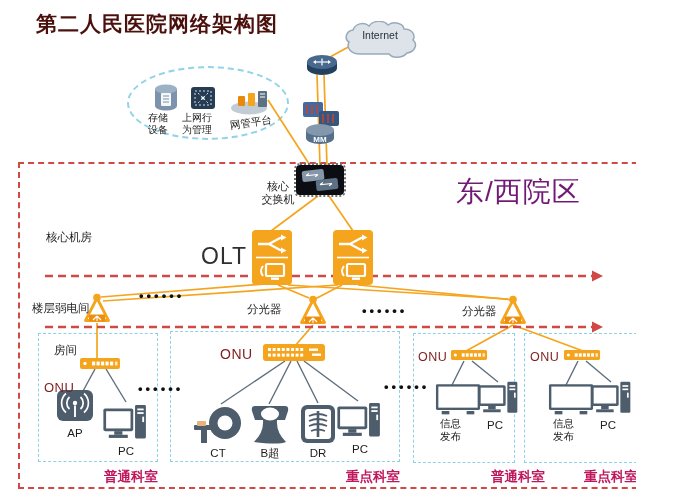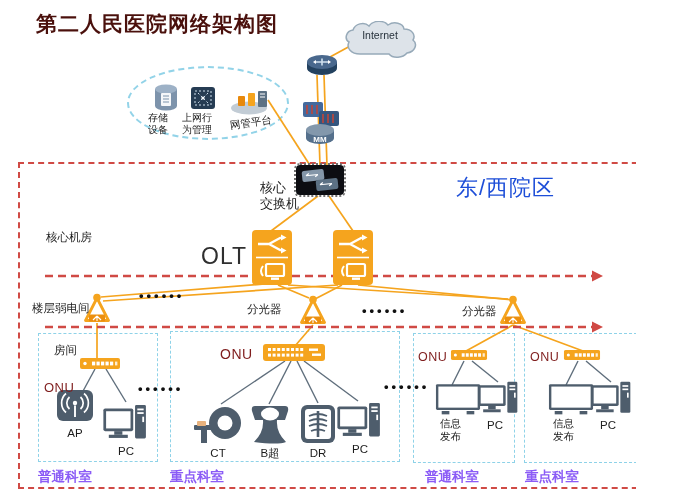--- a/index.html
+++ b/index.html
@@ -8,26 +8,26 @@
   .canvas{position:relative;width:636px;height:500px;background:#fff;overflow:hidden}
   .lbl{position:absolute;white-space:nowrap;color:#222;z-index:4}
   .zone-red{position:absolute;border:2px dashed #d04a45;z-index:1;background:transparent}
   .zone-blue{position:absolute;border:1.5px dashed #8ed2e8;z-index:1}
   .mgmt-ellipse{position:absolute;border:2px dashed #92d3e8;border-radius:50%;z-index:1}
   .overlay{position:absolute;left:0;top:0;z-index:2}
   .dev{position:absolute;display:flex;flex-direction:column;align-items:center;z-index:3}
   .dev .cap{font-size:11.5px;color:#1c1c1c;margin-top:3px;line-height:1.15;text-align:center}
   .icon-abs{position:absolute;z-index:3;line-height:0}
   .title{font-size:21px;font-weight:bold;color:#4a100c;letter-spacing:1px}
-  .campus{font-size:22px;color:#1d4ed8;letter-spacing:1px}
+  .campus{font-size:28px;color:#701a75;letter-spacing:1px}
   .big-olt{font-size:23px;color:#2f2f2f;letter-spacing:1px}
   .small-cn{font-size:11.5px;color:#1c1c1c}
   .onu-lbl{font-size:13px;color:#7f1d1d;letter-spacing:.5px}
   .dots{font-size:13px;font-weight:bold;color:#111;letter-spacing:3px}
-  .footer-lbl{position:absolute;font-size:13.5px;font-weight:bold;color:#8b5cf6;text-align:left;z-index:4;white-space:nowrap}
+  .footer-lbl{position:absolute;font-size:13.5px;font-weight:bold;color:#be185d;text-align:right;z-index:4;white-space:nowrap}
   .two-line{line-height:1.2;}
   .core-sw{position:absolute;width:48px;height:30px;background:#0c0d12;border-radius:4px;outline:2px dotted #6e6e6e;z-index:3;display:flex;align-items:center;justify-content:center}
   .nms-cap{transform:rotate(-8deg)}
   .cloud-txt{position:absolute;left:0;right:0;top:14px;text-align:center;font-size:10.5px;color:#27323c;z-index:4}
 </style>
 </head>
 <body>
 
 <svg width="0" height="0" style="position:absolute" aria-hidden="true">
   <defs>
@@ -215,21 +215,21 @@
   <div class="lbl nms-cap" style="left:230px;top:116px;font-size:10.5px">网管平台</div>
 
   <div class="core-sw" style="left:296px;top:165px">
     <svg width="44" height="26" viewBox="0 0 44 26">
       <rect x="4" y="3" width="22" height="11" rx="2" fill="#8496a8" transform="rotate(-6 15 8)"></rect>
       <path d="M8 8 h12 M8 8 l3 -2 M20 8 l-3 2" stroke="#fff" stroke-width="1.2" transform="rotate(-6 15 8)" fill="none"></path>
       <rect x="18" y="12" width="22" height="11" rx="2" fill="#5c7184" transform="rotate(-6 29 17)"></rect>
       <path d="M22 17 h12 M22 17 l3 -2 M34 17 l-3 2" stroke="#fff" stroke-width="1.2" transform="rotate(-6 29 17)" fill="none"></path>
     </svg>
   </div>
-  <div class="lbl two-line" style="left:260px;top:180px;width:36px;font-size:13px;text-align:left">
+  <div class="lbl two-line" style="left:260px;top:180px;width:36px;font-size:11px;text-align:center">
     <span style="display:block">核心</span>
     <span style="display:block">交换机</span>
   </div>
 
   <div class="lbl campus" style="left:456px;top:173px">东/西院区</div>
   <div class="lbl small-cn" style="left:46px;top:230px">核心机房</div>
   <div class="lbl big-olt" style="left:201px;top:243px">OLT</div>
 
   <div class="icon-abs" style="left:252px;top:230px">
     <svg width="40" height="55">

